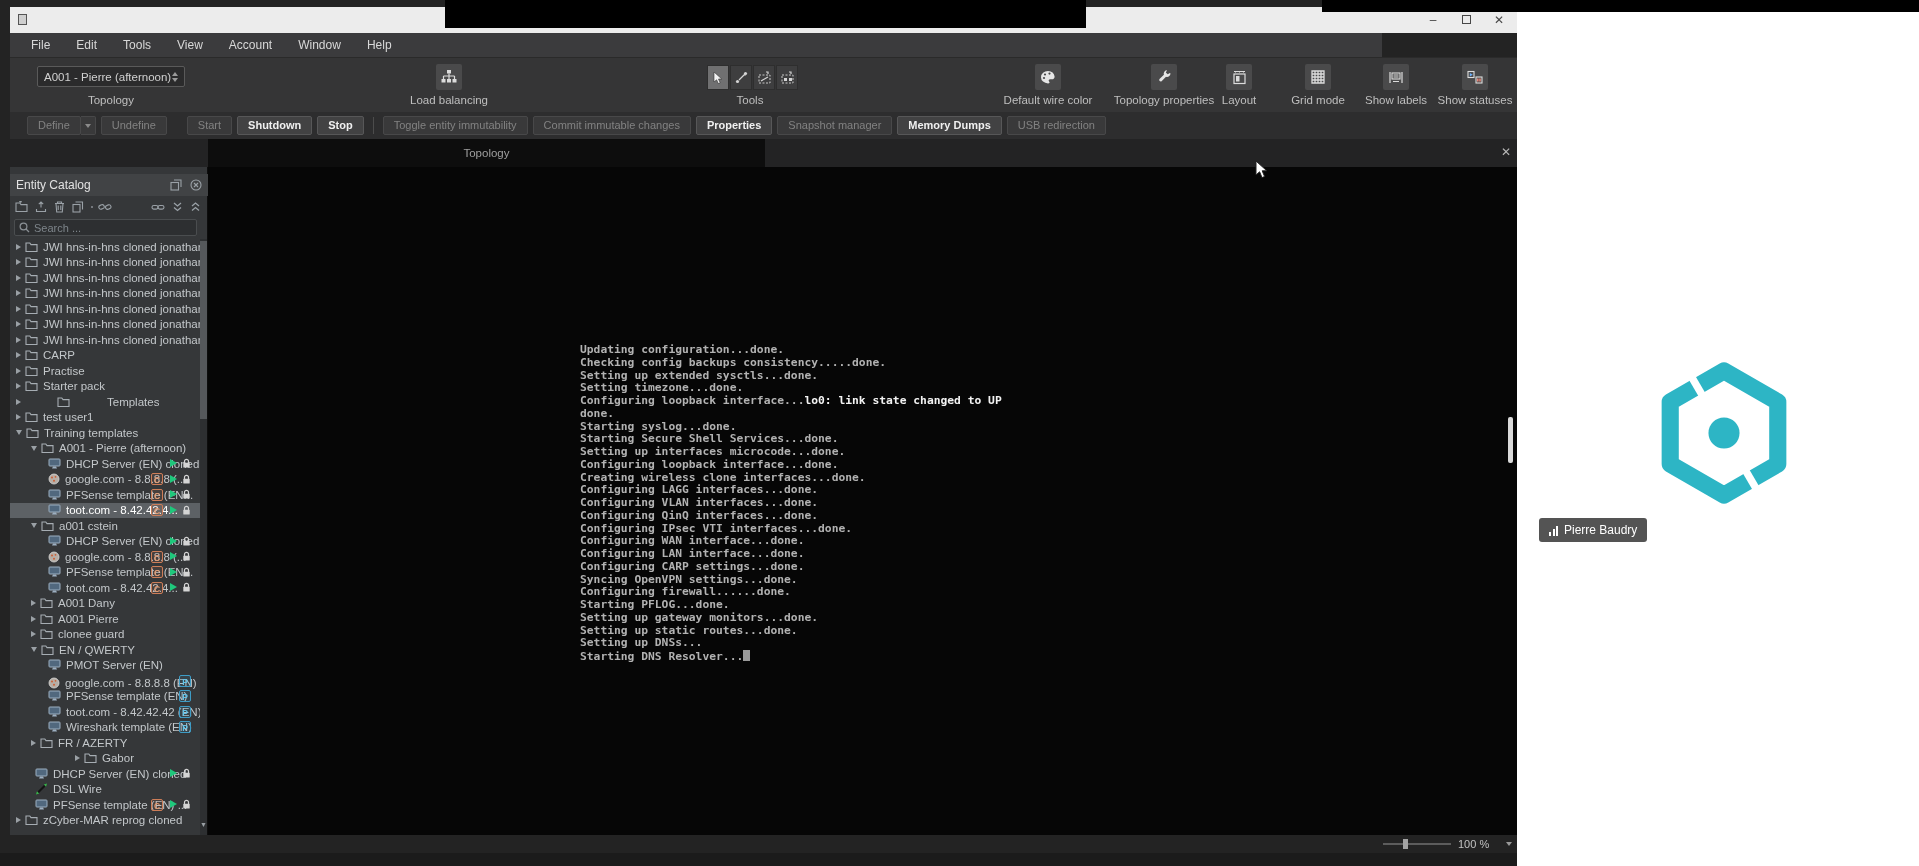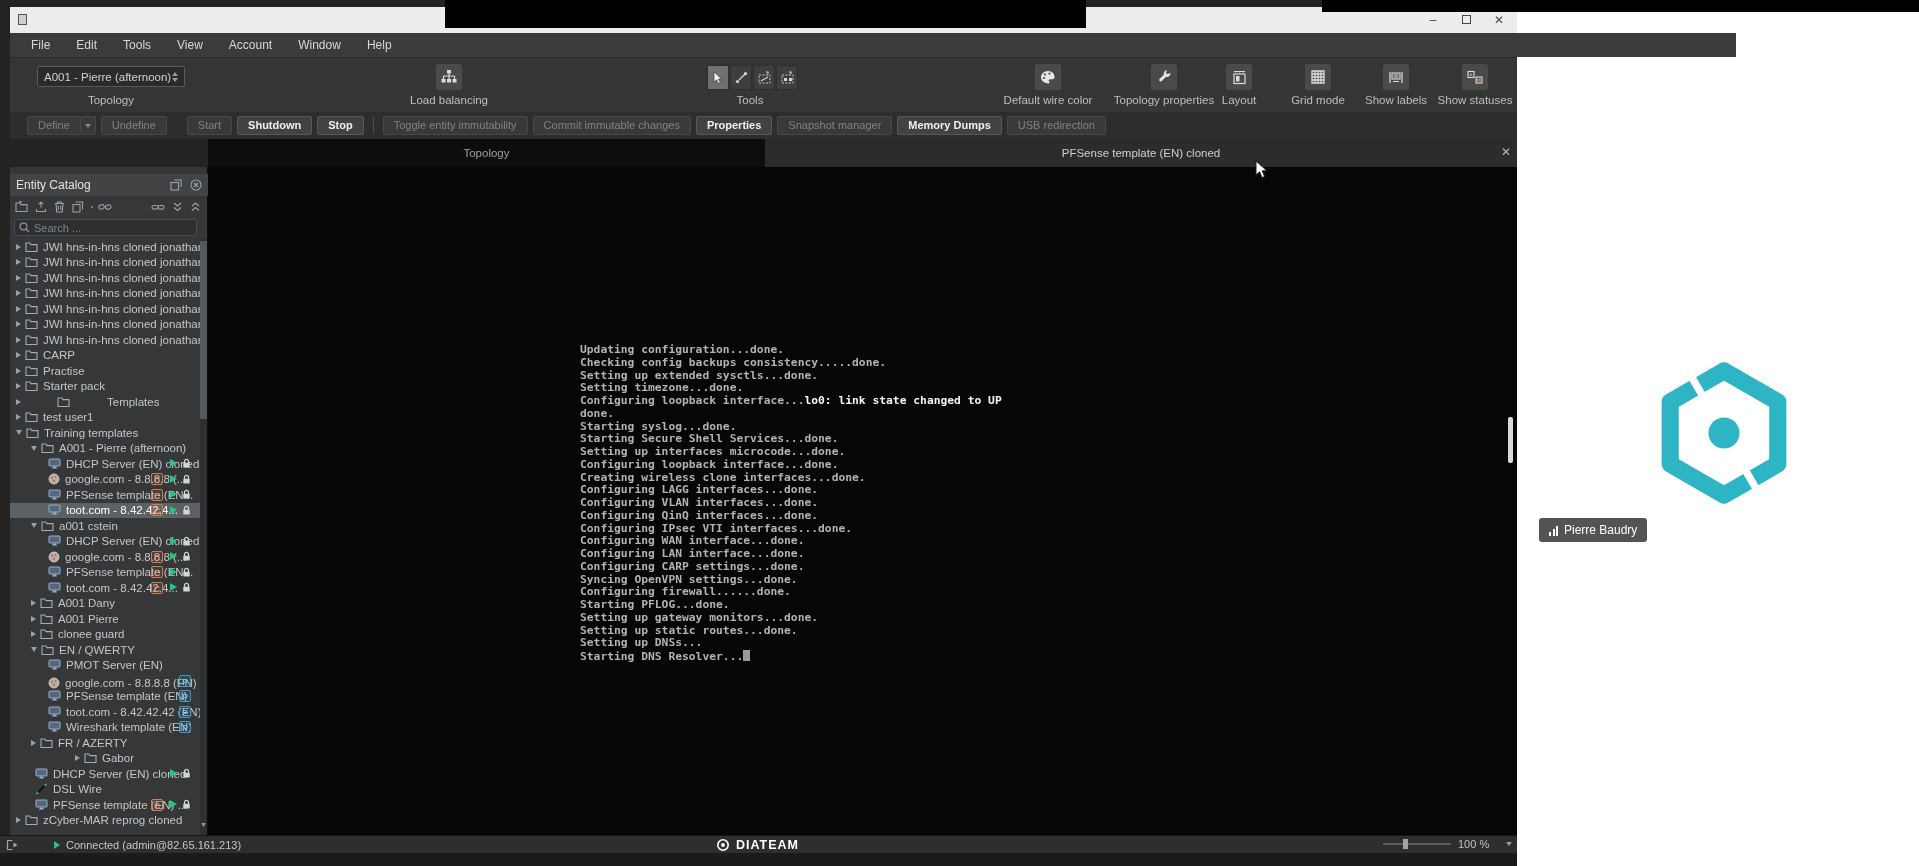--- a/index.html
+++ b/index.html
@@ -11,21 +11,21 @@
   #app { position:absolute; left:0; top:0; width:1517px; height:853px; background:#232323; }
   #titlebar { position:absolute; left:10px; top:7px; width:1507px; height:26px; background:#ececec; }
   #app-icon { position:absolute; left:8px; top:7px; width:9px; height:11px; border:1.5px solid #555; background:#cfcfcf; }
   #win-controls { position:absolute; right:12px; top:0; height:26px; display:flex; align-items:center; gap:21px; color:#474747; }
   #win-controls .wbtn { width:12px; text-align:center; font-size:12px; line-height:12px; cursor:default; }
   #btn-max span { display:inline-block; width:9px; height:9px; border:1.5px solid #474747; }
   #title-redaction { position:absolute; left:445px; top:0; width:641px; height:28px; background:#000; z-index:30; }
   #topright-redaction { position:absolute; left:1322px; top:0; width:597px; height:12px; background:#000; z-index:40; }
 
   
-  #menubar { position:absolute; left:10px; top:33px; width:1726px; height:24px; background:#3b3b3d;
+  #menubar { position:absolute; left:10px; top:33px; width:1372px; height:24px; background:#3b3b3d;
              display:flex; align-items:center; padding-left:8px; }
   .menu-item { padding:0 13px; font-size:12px; color:#d8d8d8; line-height:24px; }
 
   
   #toolbar { position:absolute; left:10px; top:57px; width:1507px; height:55px; background:#353536; border-top:1px solid #2a2a2a; }
   .tcaption { position:absolute; top:36px; font-size:11.5px; color:#bfbfbf; text-align:center; white-space:nowrap; transform:translateX(-50%); }
   #topology-select { position:absolute; left:27px; top:8px; width:148px; height:21px; background:#2b2b2c;
                      border:1px solid #5a5a5a; border-radius:2px; display:flex; align-items:center;
                      padding:0 6px; font-size:11.5px; color:#d0d0d0; }
   #topology-select .val { flex:1; white-space:nowrap; overflow:hidden; }
@@ -268,21 +268,20 @@
       <div class="abtn">Toggle entity immutability</div>
       <div class="abtn">Commit immutable changes</div>
       <div class="abtn on">Properties</div>
       <div class="abtn">Snapshot manager</div>
       <div class="abtn on">Memory Dumps</div>
       <div class="abtn">USB redirection</div>
     </div>
 
   <div id="tabbar">
     <div id="tab-topology">Topology</div>
-    <div id="tab-pfsense">PFSense template (EN) cloned</div>
     <div id="tab-close">✕</div>
   </div>
 
   <div id="sidebar">
     <div id="panel-header">
       <span id="panel-title">Entity Catalog</span>
       <svg class="ph-ic" width="12" height="12" viewBox="0 0 12 12">
         <rect x="1" y="3.5" width="7.5" height="7.5" fill="none" stroke="#9aa1a7" stroke-width="1.1"></rect>
         <path d="M4 1 h7 v7" fill="none" stroke="#9aa1a7" stroke-width="1.1"></path>
       </svg>
@@ -745,37 +744,20 @@
     <div id="side-scroll"></div>
     <div id="side-thumb"></div>
     <div id="side-scroll-arrow">▼</div>
   </div>
 
   <div id="console">
     <div id="console-text"><div>Updating configuration...done.</div><div>Checking config backups consistency.....done.</div><div>Setting up extended sysctls...done.</div><div>Setting timezone...done.</div><div>Configuring loopback interface...<span class="hl">lo0: link state changed to UP</span></div><div>done.</div><div>Starting syslog...done.</div><div>Starting Secure Shell Services...done.</div><div>Setting up interfaces microcode...done.</div><div>Configuring loopback interface...done.</div><div>Creating wireless clone interfaces...done.</div><div>Configuring LAGG interfaces...done.</div><div>Configuring VLAN interfaces...done.</div><div>Configuring QinQ interfaces...done.</div><div>Configuring IPsec VTI interfaces...done.</div><div>Configuring WAN interface...done.</div><div>Configuring LAN interface...done.</div><div>Configuring CARP settings...done.</div><div>Syncing OpenVPN settings...done.</div><div>Configuring firewall......done.</div><div>Starting PFLOG...done.</div><div>Setting up gateway monitors...done.</div><div>Setting up static routes...done.</div><div>Setting up DNSs...</div><div>Starting DNS Resolver...<span id="console-cursor"></span></div></div>
     <div id="console-minibar"></div>
   </div>
 
-  <div id="statusbar">
-    <div id="status-left">
-      <svg width="14" height="12" viewBox="0 0 14 12">
-        <path d="M1.5 1.5 h5 M1.5 1.5 v9 h5" fill="none" stroke="#a8a8a8" stroke-width="1.2"></path>
-        <path d="M7.5 3.5 l4 2.5 -4 2.5 z" fill="#a8a8a8"></path>
-      </svg>
-      <span id="conn-play"></span>
-      <span id="conn-text">Connected (admin@82.65.161.213)</span>
-    </div>
-    <div id="brand">
-      <svg width="14" height="14" viewBox="0 0 14 14">
-        <circle cx="7" cy="7" r="5.2" fill="none" stroke="#ffffff" stroke-width="1.6"></circle>
-        <circle cx="7" cy="7" r="1.9" fill="#ffffff"></circle>
-      </svg>
-      <span id="brand-name">DIATEAM</span>
-    </div>
-  </div>
   <div id="zoom-slider"></div>
   <div id="zoom-handle"></div>
   <div id="zoom-box">
     <span id="zoom-val">100 %</span>
     <span id="zoom-chev"></span>
   </div>
   <div id="bottomstrip"></div>
 </div>
 
 <div id="topright-redaction"></div>

